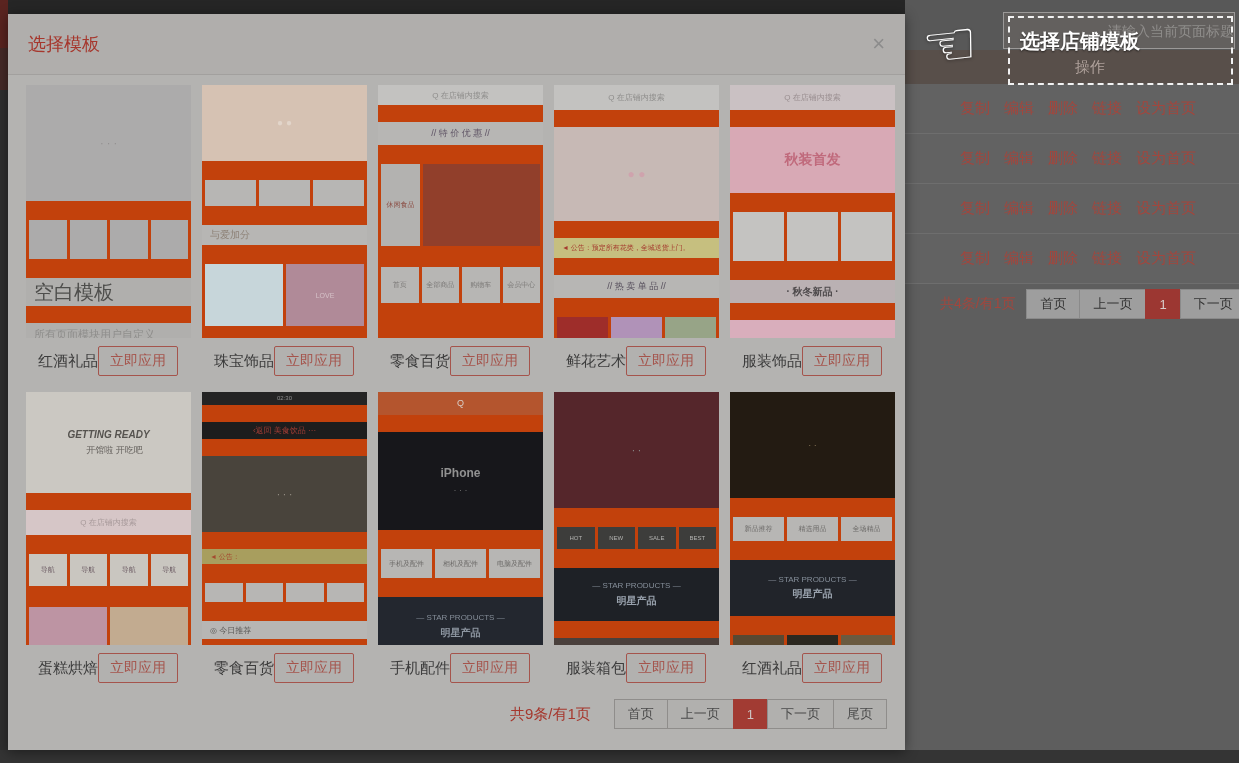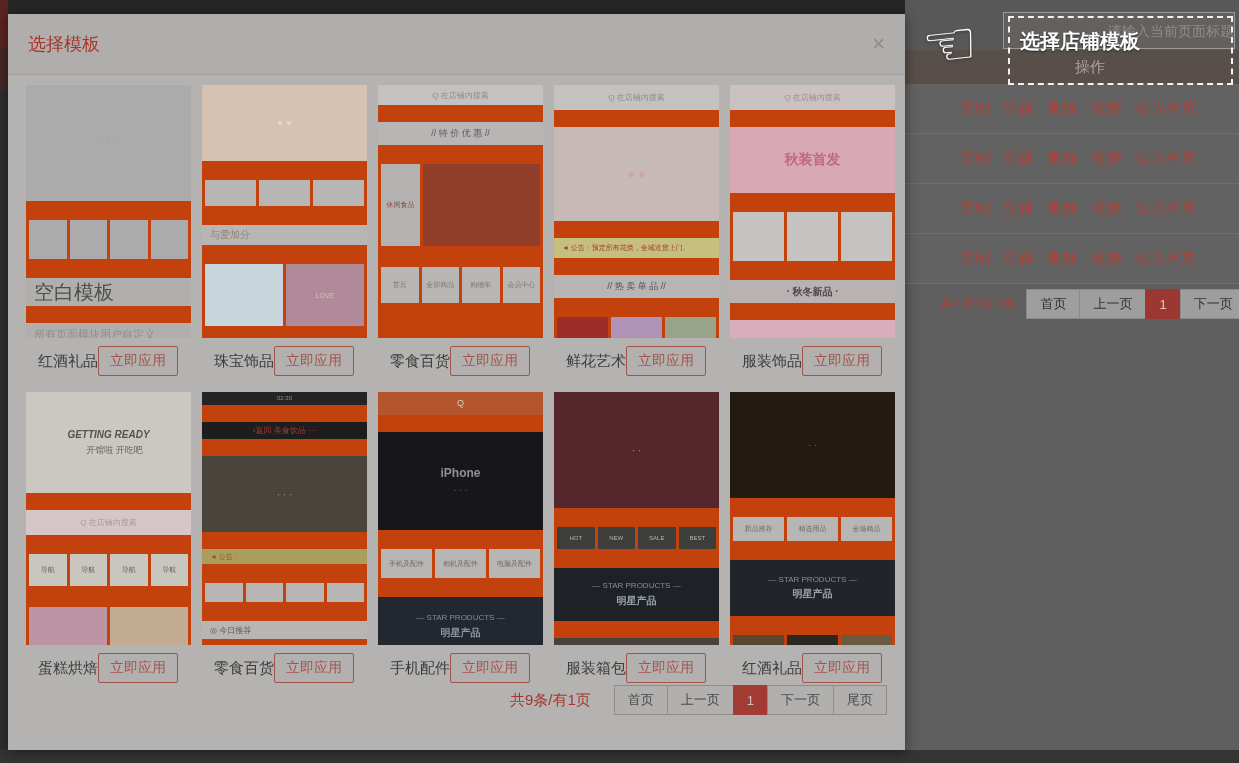--- a/index.html
+++ b/index.html
@@ -49,21 +49,21 @@
               overflow:hidden; flex-shrink:0; }
   .pv-block.has-cells { padding:2px 3px; }
   .pv-cells { display:flex; width:100%; height:100%; gap:3px; }
   .pv-cell { display:flex; align-items:center; justify-content:center; overflow:hidden; }
   .pv-cell span { white-space:nowrap; }
   .tpl-caption { display:flex; align-items:center; justify-content:space-between;
                  height:34px; margin-top:6px; padding:0 13px 0 12px; }
   .tpl-name { color:#3c3c3c; font-size:15px; }
   .tpl-apply { border:1px solid #a5544c; color:#a5544c; background:#b2b1af;
                padding:5px 11px; font-size:14px; border-radius:2px; cursor:pointer; font-family:inherit; }
-  .modal-pagination { display:flex; align-items:center; justify-content:flex-end; }
+  .modal-pagination { display:flex; align-items:center; justify-content:flex-end; margin-top:14px; }
   .modal-pagination .pgr-summary { color:#a6372d; font-size:15px; margin-right:12px; }
   .modal-pagination .pg-btn { background:#b1b0ae; border:1px solid #8f8d8b; color:#4a4a4a; }
   .modal-pagination .pg-btn.active { background:#a23b33; border-color:#a23b33; color:#cdc5c3; }
 
   
   .guide-hand { position:absolute; left:922px; top:8px; font-size:62px; color:#ffffff;
                 font-family:"DejaVu Sans",sans-serif; transform:rotate(-6deg);
                 text-shadow:0 1px 3px rgba(0,0,0,.5); z-index:30; }
   .guide-box { position:absolute; left:1008px; top:16px; width:225px; height:69px;
                border:2px dashed #f2f2f2; z-index:25; }

